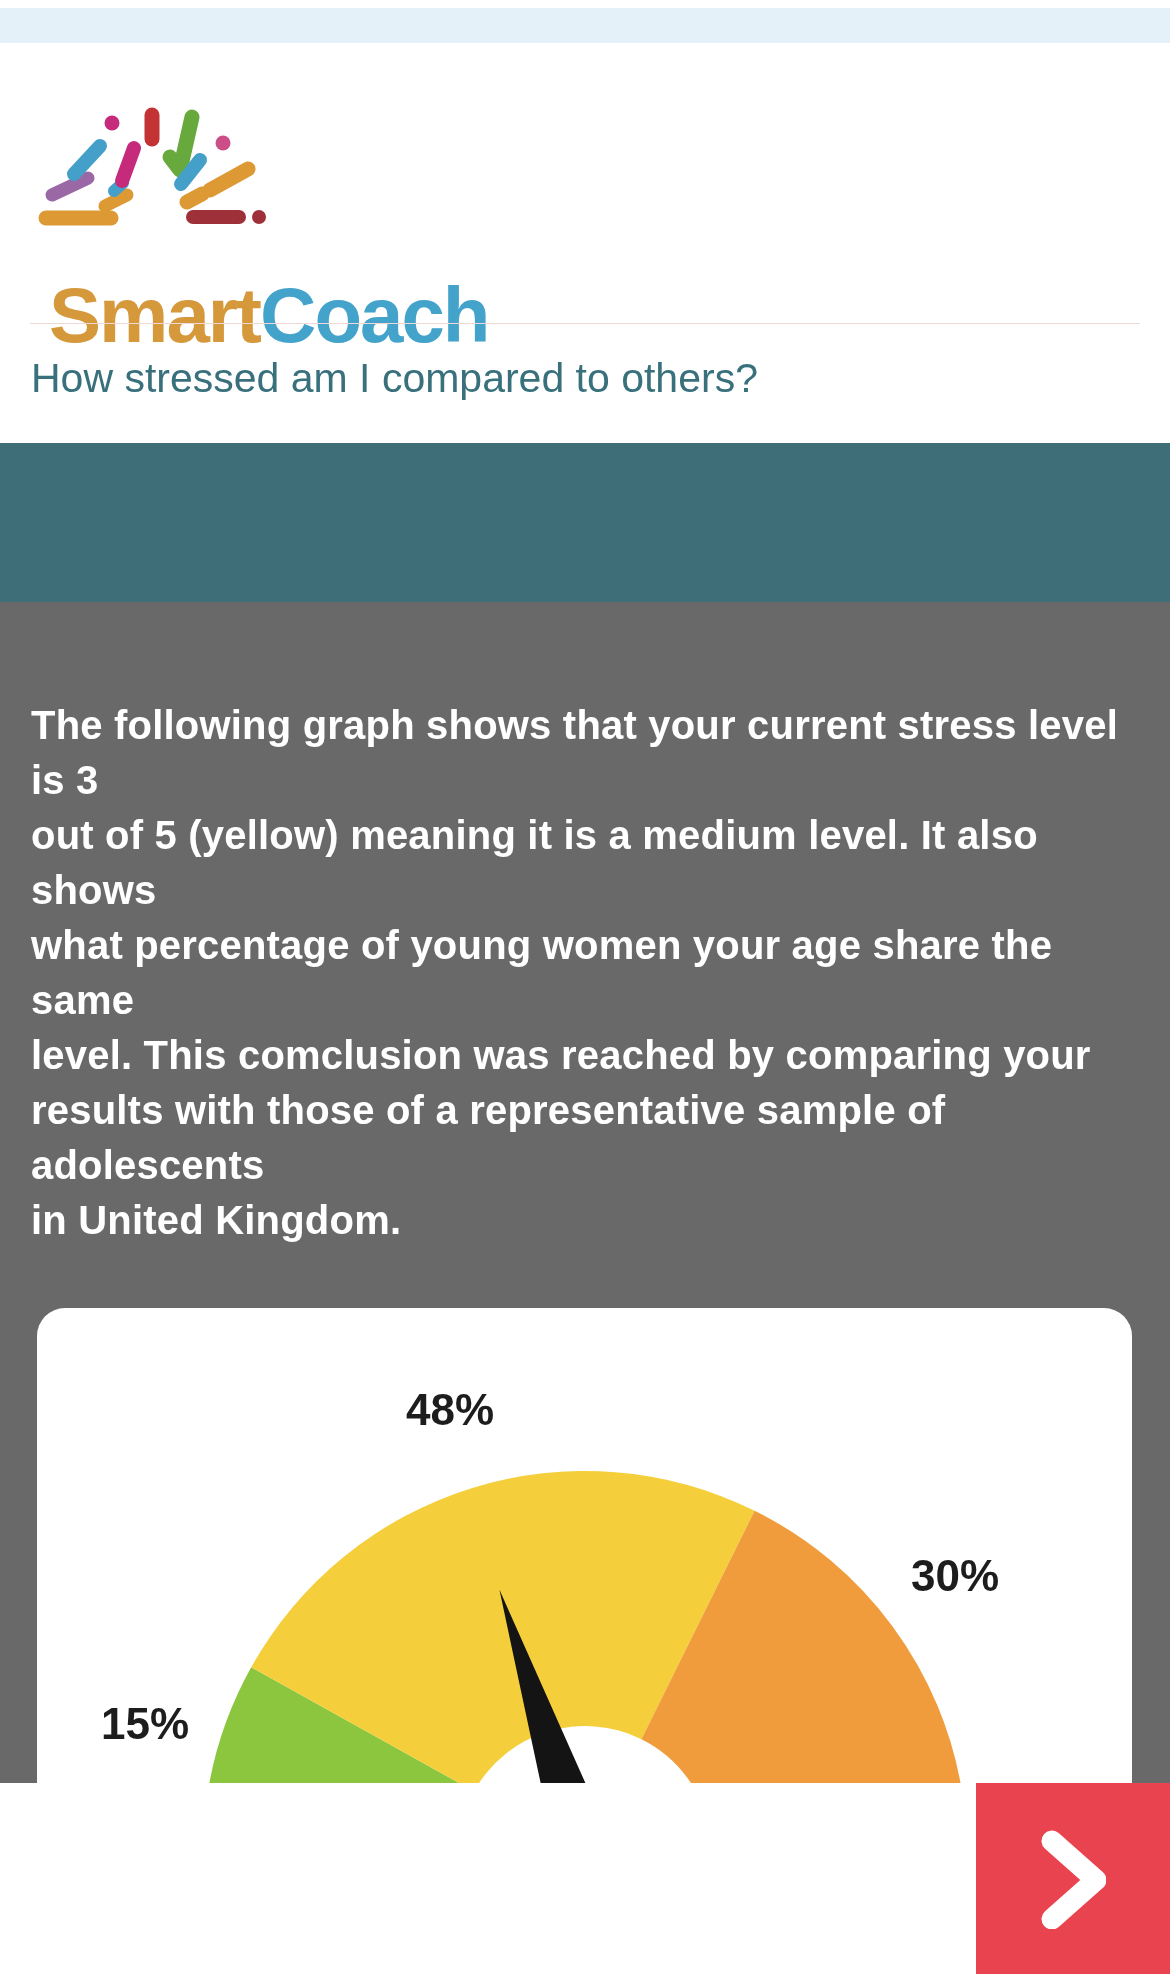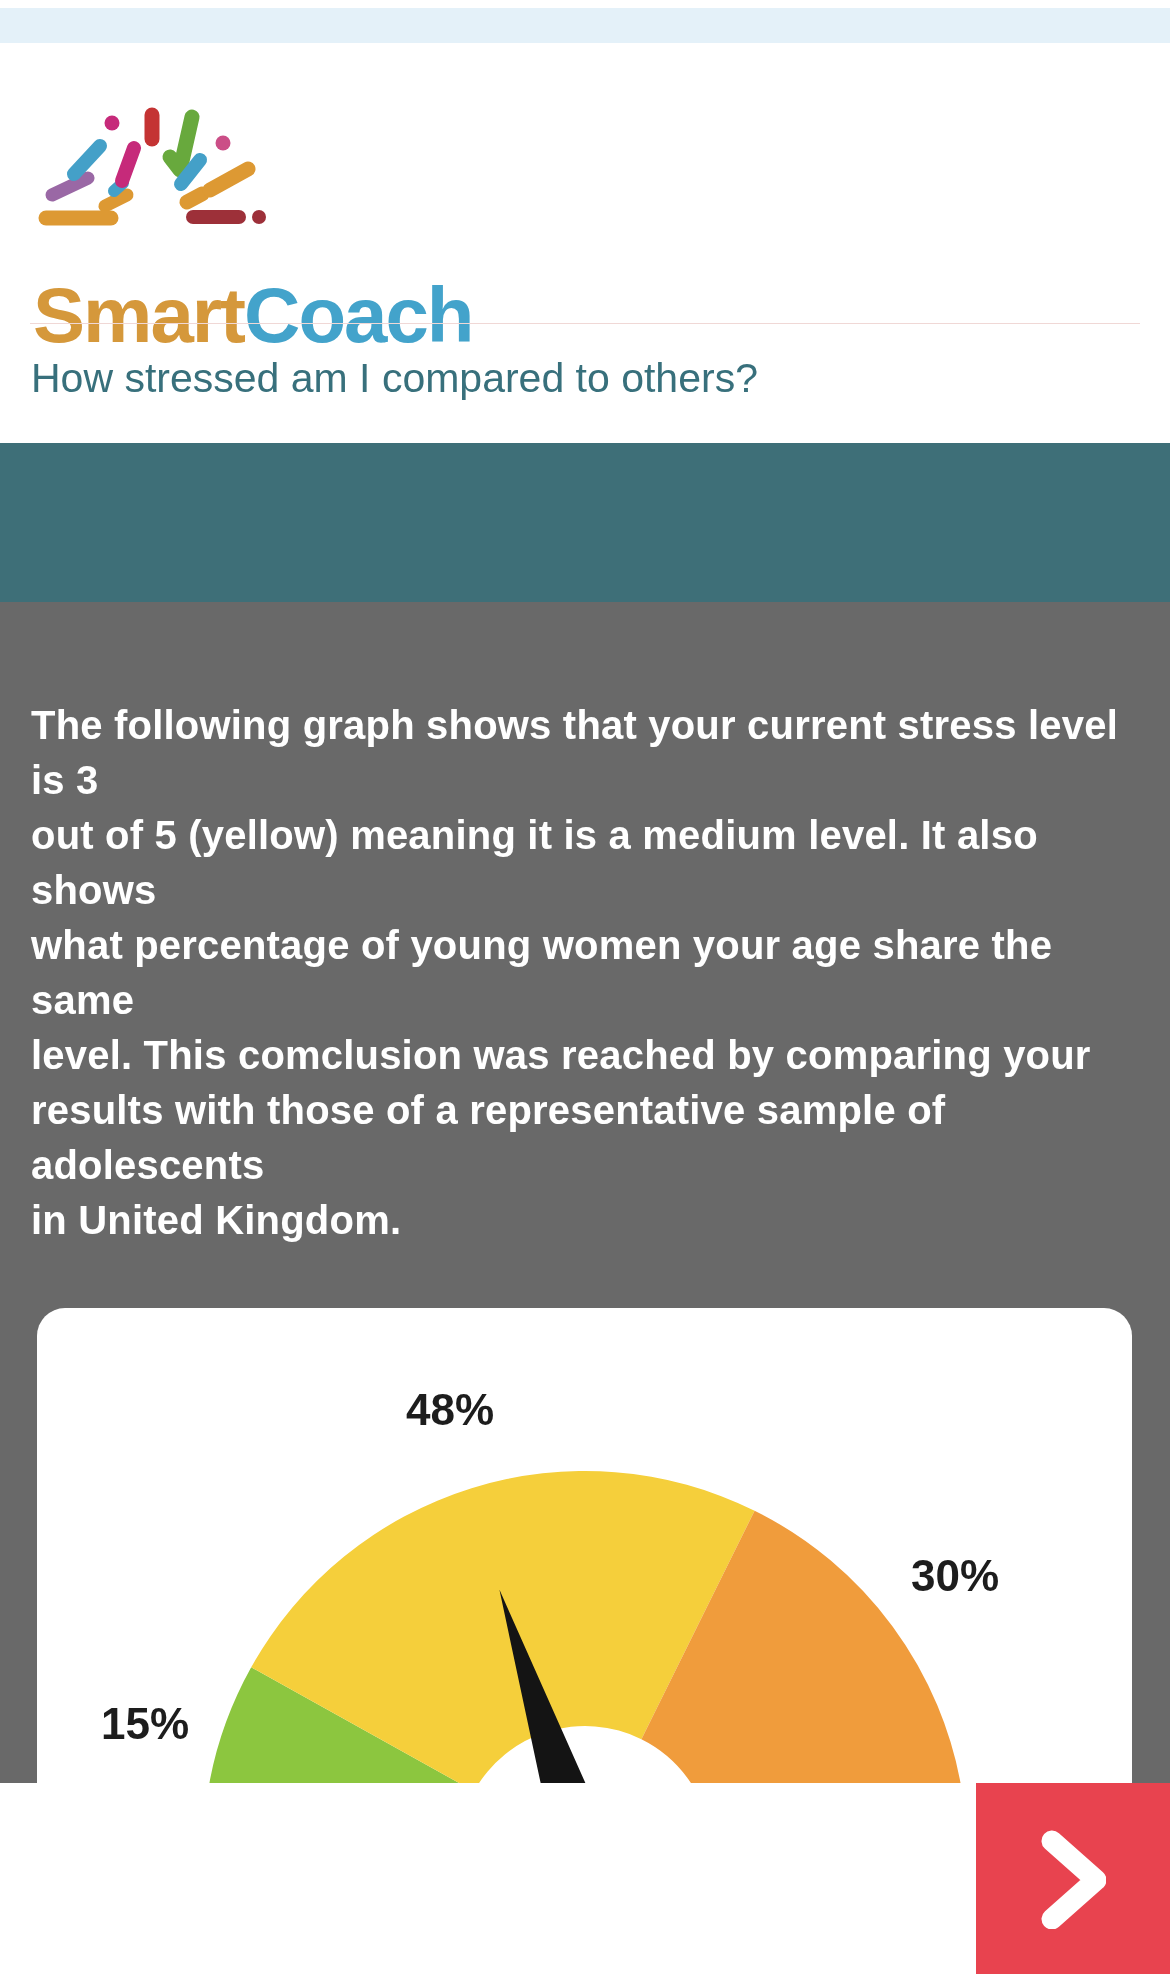--- a/index.html
+++ b/index.html
@@ -10,21 +10,21 @@
   .top-strip{height:8px;background:#ffffff;}
   .status-bar{height:35px;background:var(--top-bar-color,#e4f1f9);}
   
   .app-header{position:relative;height:400px;background:#ffffff;}
   .logo{position:absolute;left:30px;top:55px;width:420px;height:250px;}
   .sunburst{position:absolute;left:0;top:0;}
   .logo-text{
     position:absolute;left:3px;top:178px;font-size:78px;font-weight:bold;
     letter-spacing:-2px;line-height:78px;white-space:nowrap;
   }
-  .logo-primary{color:var(--logo-primary-color,#d5983b);}
+  .logo-primary{color:var(--logo-primary-color,#d5983b);margin-left:16px;}
   .logo-secondary{color:var(--logo-secondary-color,#43a3cb);text-align:center;}
   .header-divider{
     position:absolute;left:30px;right:30px;top:280px;height:0;
     border:none;border-top:1px solid #f0d8d6;margin:0;
   }
   .question-title{
     position:absolute;left:31px;top:312px;margin:0;
     font-size:41px;font-weight:normal;color:var(--heading-color,#38707c);
   }
   

